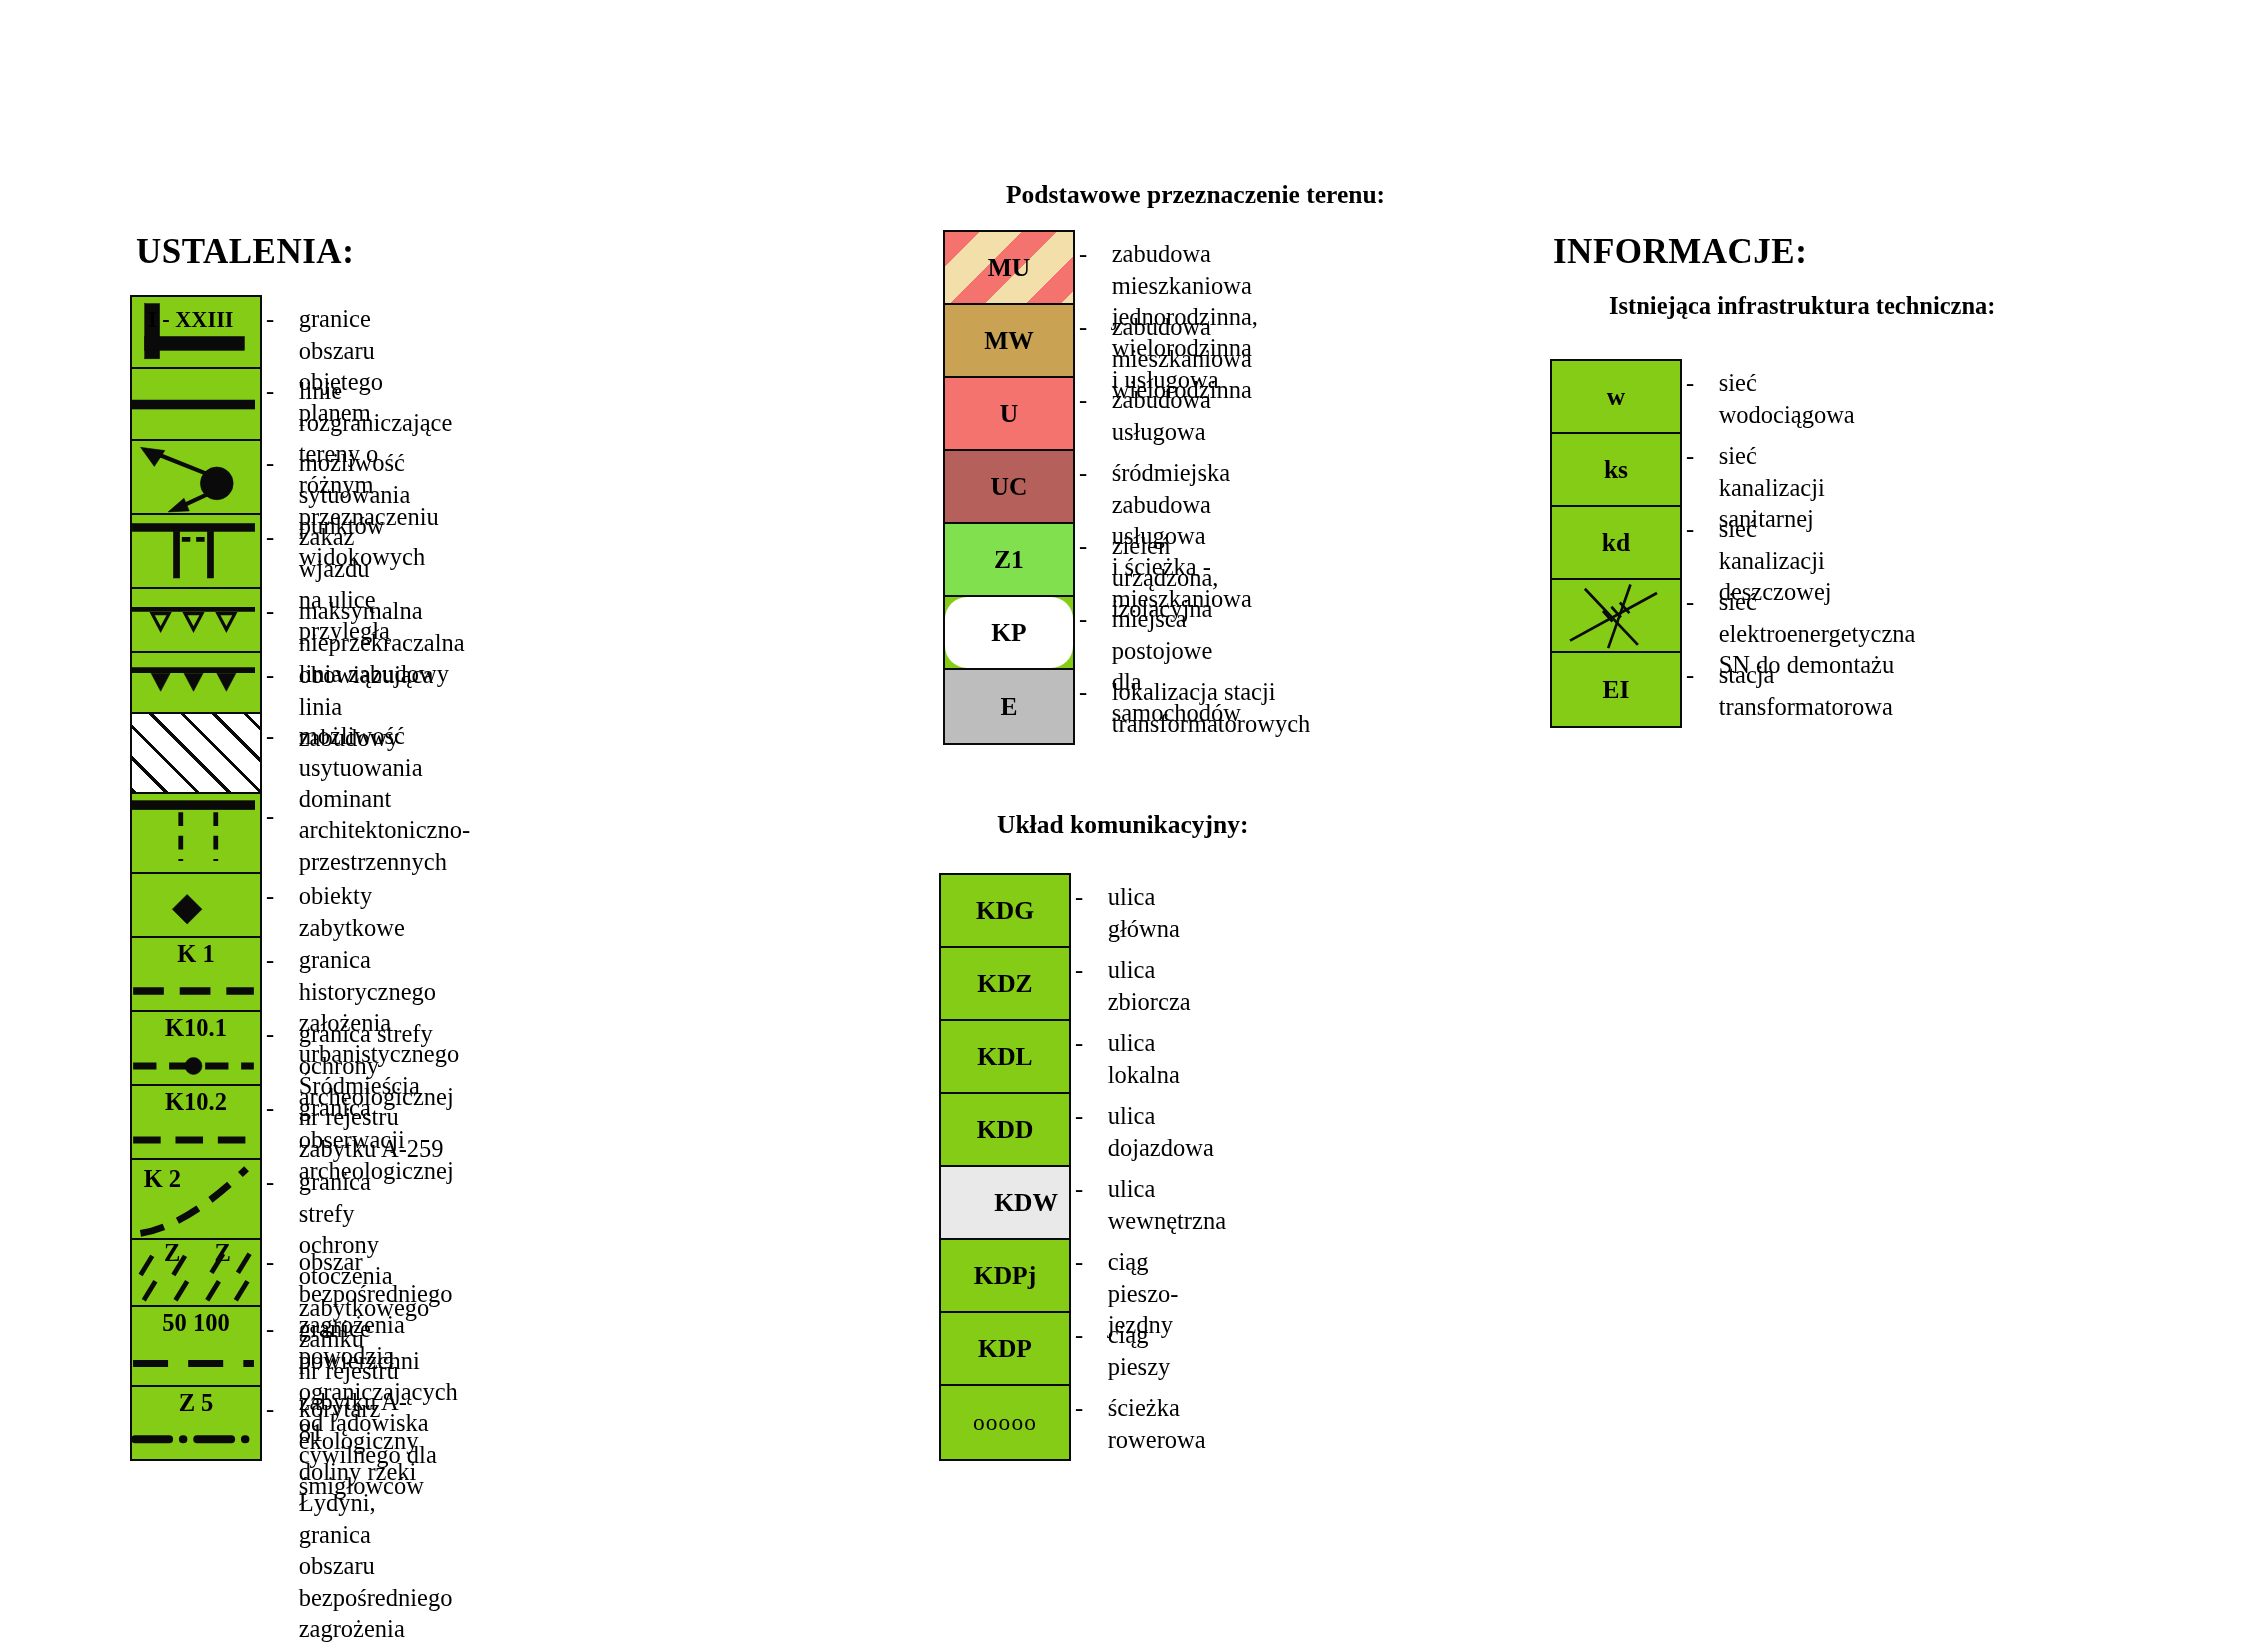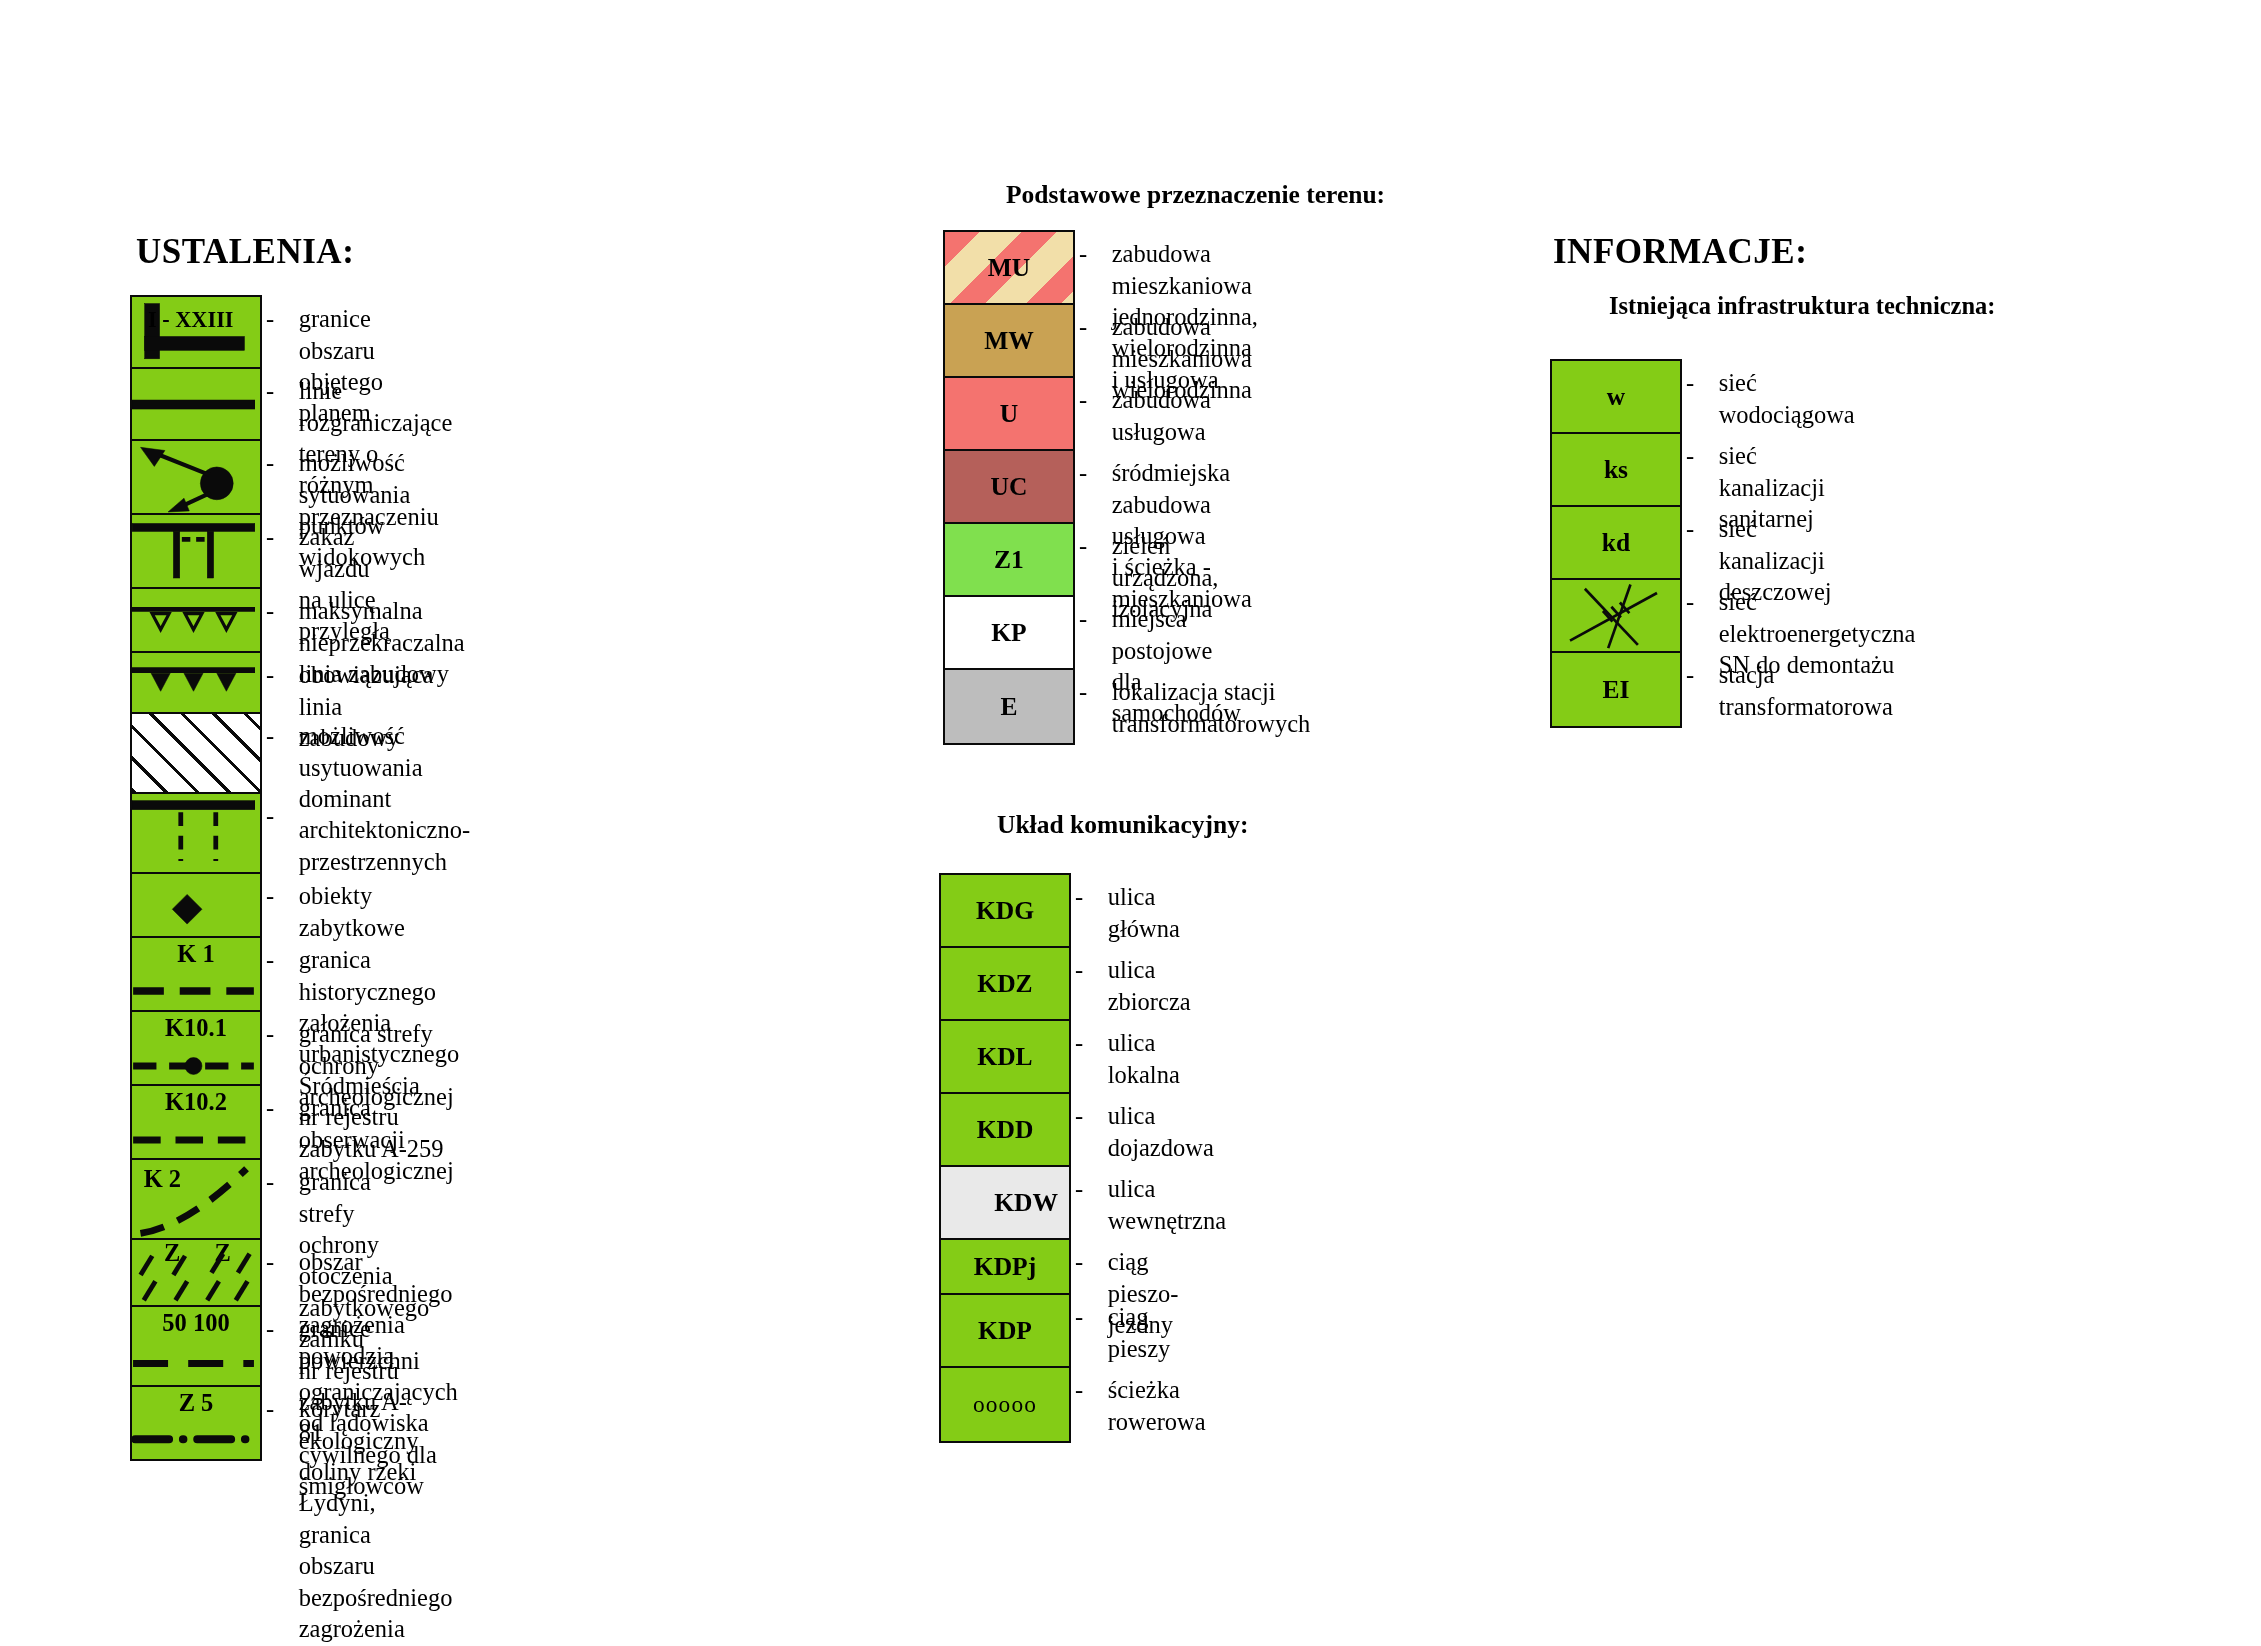--- a/index.html
+++ b/index.html
@@ -321,21 +321,21 @@
       <div class="boxcell" style="background: rgb(128, 224, 78);">
         <span class="bcode">Z1</span>
       </div>
       <div class="lbl">
         <span class="dash">-</span>
         <span class="txt">zieleń urządzona, izolacyjna</span>
       </div>
     </div>
 
     <div class="brow" style="height:73px">
-      <div class="boxcell" style="background: rgb(255, 255, 255);">
+      <div class="boxcell" style="background: rgb(255, 255, 255); border-radius: 22px;">
         <span class="bcode">KP</span>
       </div>
       <div class="lbl">
         <span class="dash">-</span>
         <span class="txt">miejsca postojowe dla samochodów</span>
       </div>
     </div>
 
     <div class="brow" style="height:73px">
       <div class="boxcell" style="background: rgb(189, 189, 189);">
@@ -395,21 +395,21 @@
     <div class="brow" style="height:73px">
       <div class="boxcell" style="background: rgb(233, 233, 233); padding-left: 42px;">
         <span class="bcode">KDW</span>
       </div>
       <div class="lbl">
         <span class="dash">-</span>
         <span class="txt">ulica wewnętrzna</span>
       </div>
     </div>
 
-    <div class="brow" style="height:55px">
+    <div class="brow" style="height:73px">
       <div class="boxcell">
         <span class="bcode">KDPj</span>
       </div>
       <div class="lbl">
         <span class="dash">-</span>
         <span class="txt">ciąg pieszo-jezdny</span>
       </div>
     </div>
 
     <div class="brow" style="height:73px">

